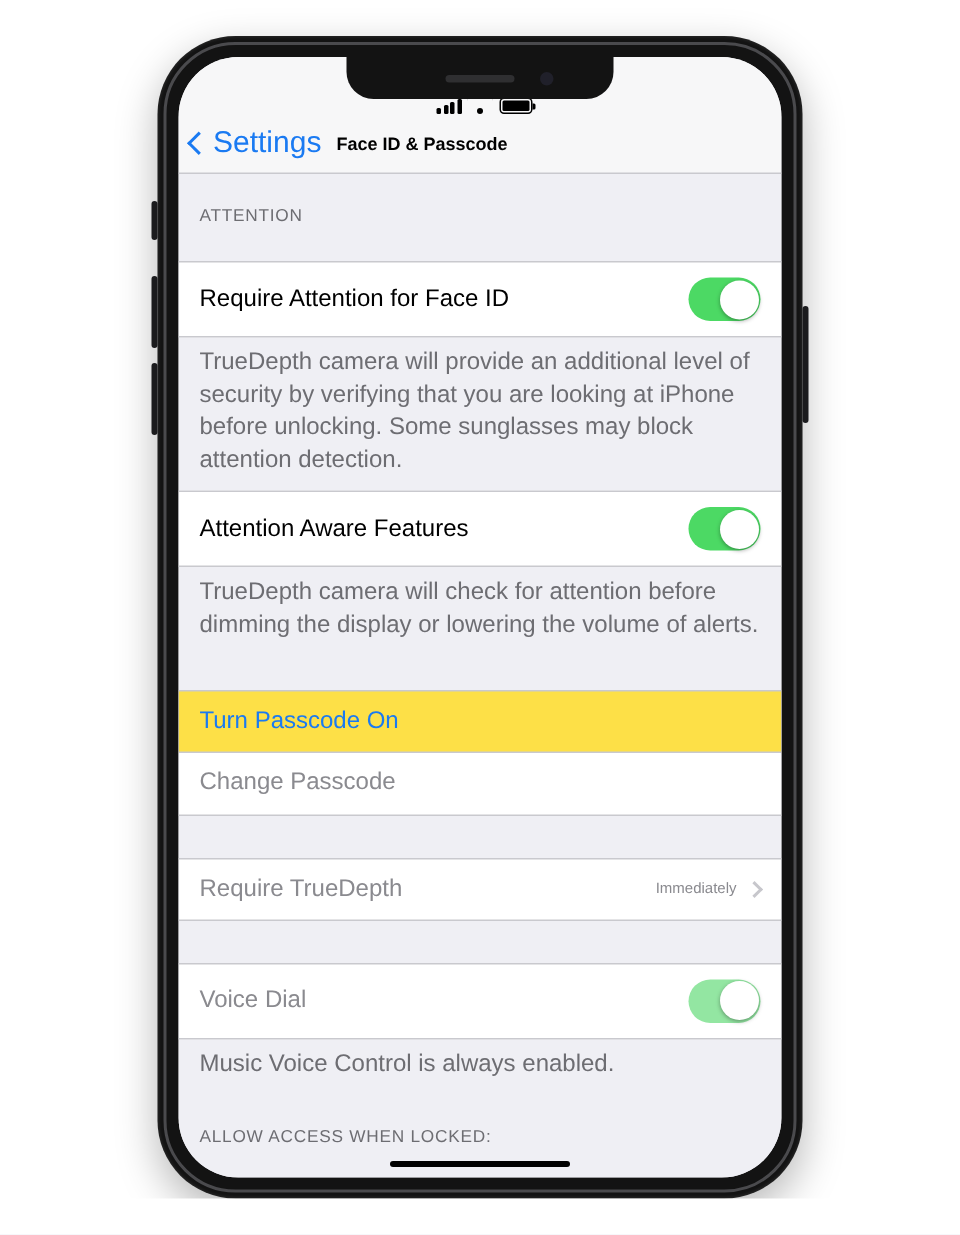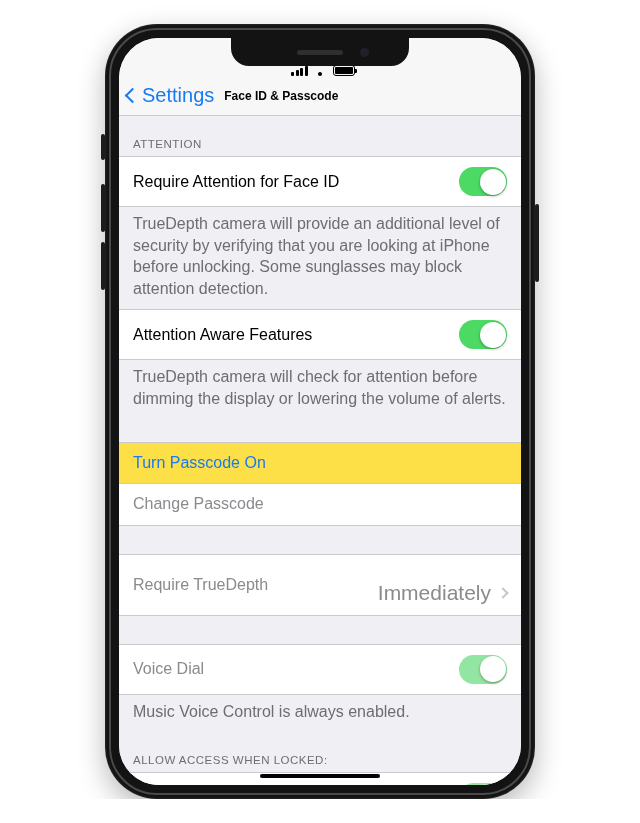--- a/index.html
+++ b/index.html
@@ -100,21 +100,21 @@
   .title {
     font-weight: 600; font-size: 12px;
     margin-left: 10px;
     color:#000;
   }
   
   .content{height:calc(100% - 78px);overflow:hidden;background:#efeff4;}
   .group-header{
     font-size: 11.5px; letter-spacing:.5px;
     color:#6d6d72;
-    padding: 22px 14px 6px;
+    padding: 22px 14px 24px;
     text-transform: uppercase;
   }
   .group-footer{
     font-size: 16px;
     color:#6d6d72;
     padding: 7px 14px 10px;
     line-height:1.35;
   }
   .cell{
     background:#fff;
@@ -125,21 +125,21 @@
     justify-content:space-between;
     font-size:16px;
     color:#000;
     border-top:.5px solid #c9c9ce;
     border-bottom:.5px solid #c9c9ce;
   }
   .cell + .cell{border-top:none;}
   .cell + .group-footer{margin-top:-1px;}
   .cell.selected{background:#fde047;color:#1a7af2;}
   .cell.disabled .label{color:#8a8a8f;}
-  .cell .trail{display:flex;align-items:center;gap:8px;color:#8a8a8f;font-size:21px;margin-top:16px;}
+  .cell .trail{display:flex;align-items:center;gap:8px;color:#8a8a8f;font-size:10px;}
   .chev-right{width:8px;height:8px;border-right:2px solid #c7c7cc;border-top:2px solid #c7c7cc;transform:rotate(45deg);}
   
   .toggle{
     width:48px;height:29px;border-radius:15px;
     position:relative;flex-shrink:0;
   }
   .toggle.on{background:#4cd964;}
   .toggle .knob{
     position:absolute;top:1.5px;right:1.5px;
     width:26px;height:26px;border-radius:50%;

